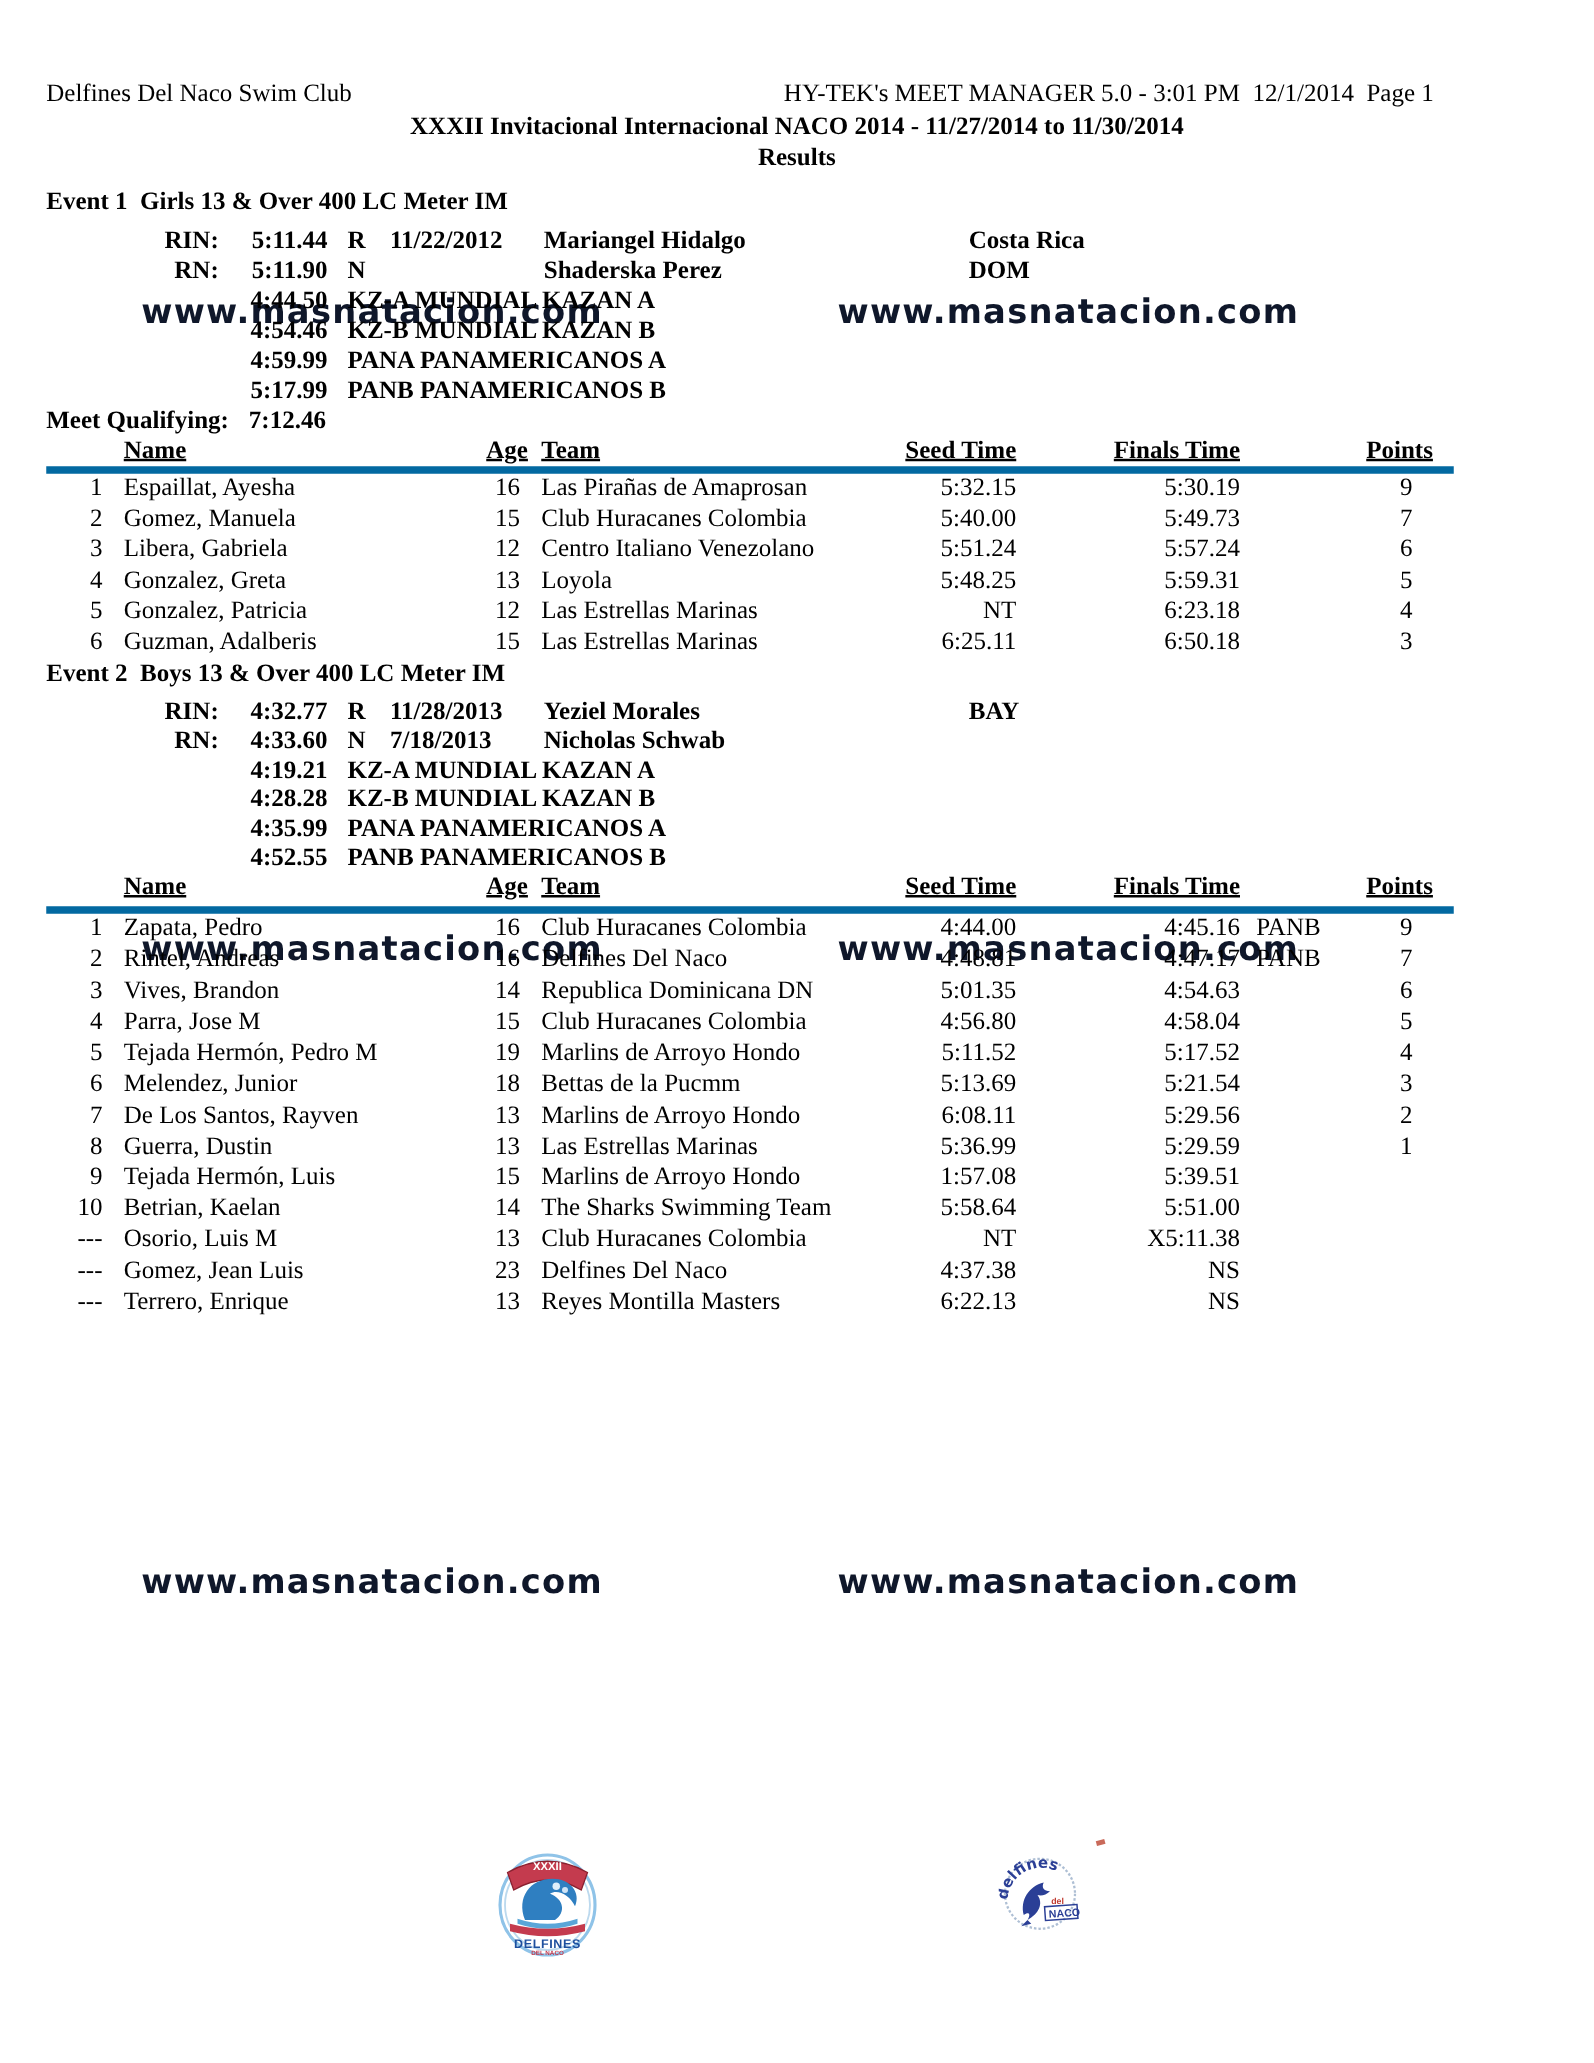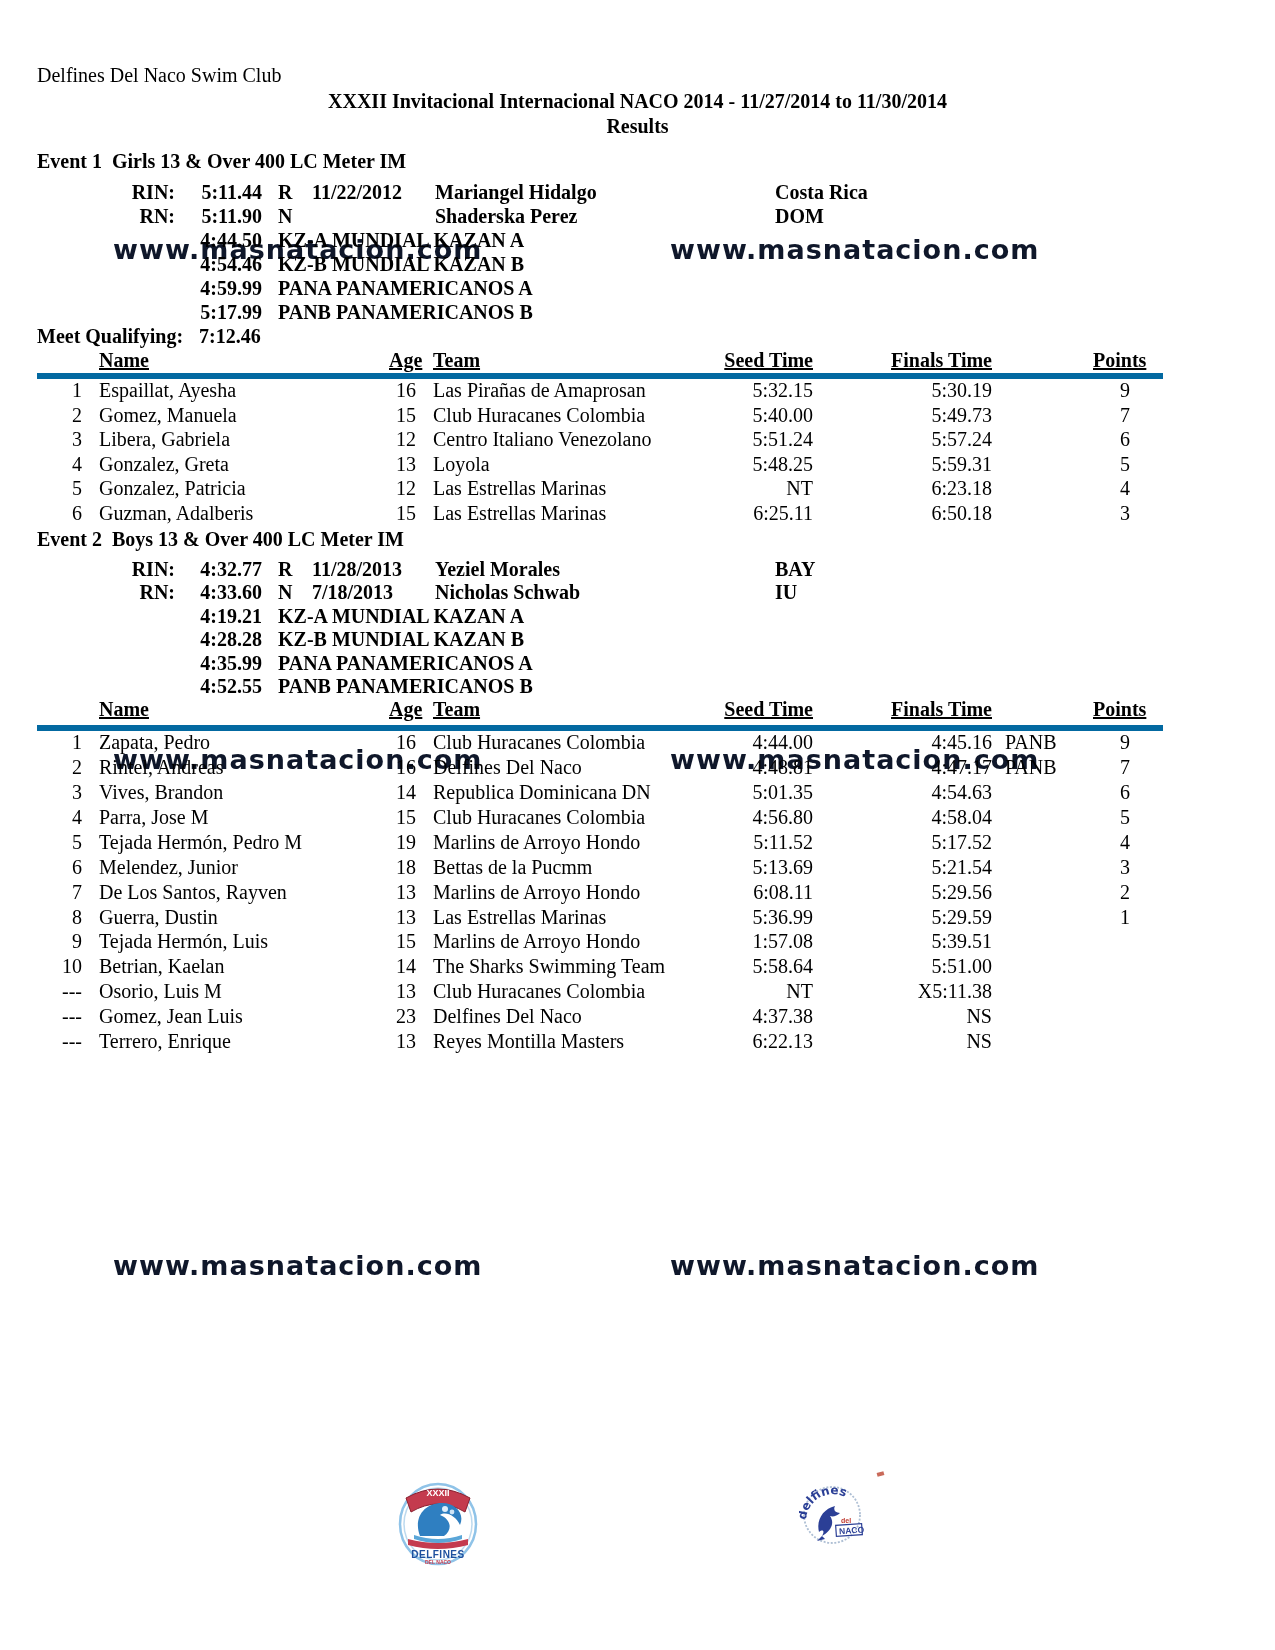--- a/index.html
+++ b/index.html
@@ -55,20 +55,21 @@
 <div class="page">
 
   <div class="wm" style="left:113px;top:234px;">www.masnatacion.com</div>
   <div class="wm" style="left:670px;top:234px;">www.masnatacion.com</div>
   <div class="wm" style="left:113px;top:744px;">www.masnatacion.com</div>
   <div class="wm" style="left:670px;top:744px;">www.masnatacion.com</div>
   <div class="wm" style="left:113px;top:1250px;">www.masnatacion.com</div>
   <div class="wm" style="left:670px;top:1250px;">www.masnatacion.com</div>
 
   <div class="abs" style="left:37px;top:64px;z-index:1;">Delfines Del Naco Swim Club</div>
+  <div class="abs pre" style="right:128px;top:64px;z-index:1;">HY-TEK's MEET MANAGER 5.0 - 3:01 PM  12/1/2014  Page 1</div>
   <div class="abs ctr b" style="top:90px;z-index:1;">XXXII Invitacional Internacional NACO 2014 - 11/27/2014 to 11/30/2014</div>
   <div class="abs ctr b" style="top:115px;z-index:1;">Results</div>
 
   <div class="evt e1 t1" id="event1" style="top:150px;">
     <div class="evt-title">Event 1  Girls 13 &amp; Over 400 LC Meter IM</div>
     <div class="recs1">
       <div class="rec">
         <span class="lb">RIN:</span>
           <span class="tm">5:11.44</span>
           <span class="tg">R</span>
@@ -202,21 +203,20 @@
           <span class="dt">11/28/2013</span>
           <span class="hd">Yeziel Morales</span>
           <span class="af">BAY</span>
       </div>
       <div class="rec">
         <span class="lb">RN:</span>
           <span class="tm">4:33.60</span>
           <span class="tg">N</span>
           <span class="dt">7/18/2013</span>
           <span class="hd">Nicholas Schwab</span>
-          <span class="af">IU</span>
       </div>
       <div class="rec">
         <span class="lb"></span>
           <span class="tm">4:19.21</span>
           <span class="tg">KZ-A MUNDIAL KAZAN A</span>
           <span class="dt"></span>
           <span class="hd"></span>
           <span class="af"></span>
       </div>
       <div class="rec">

